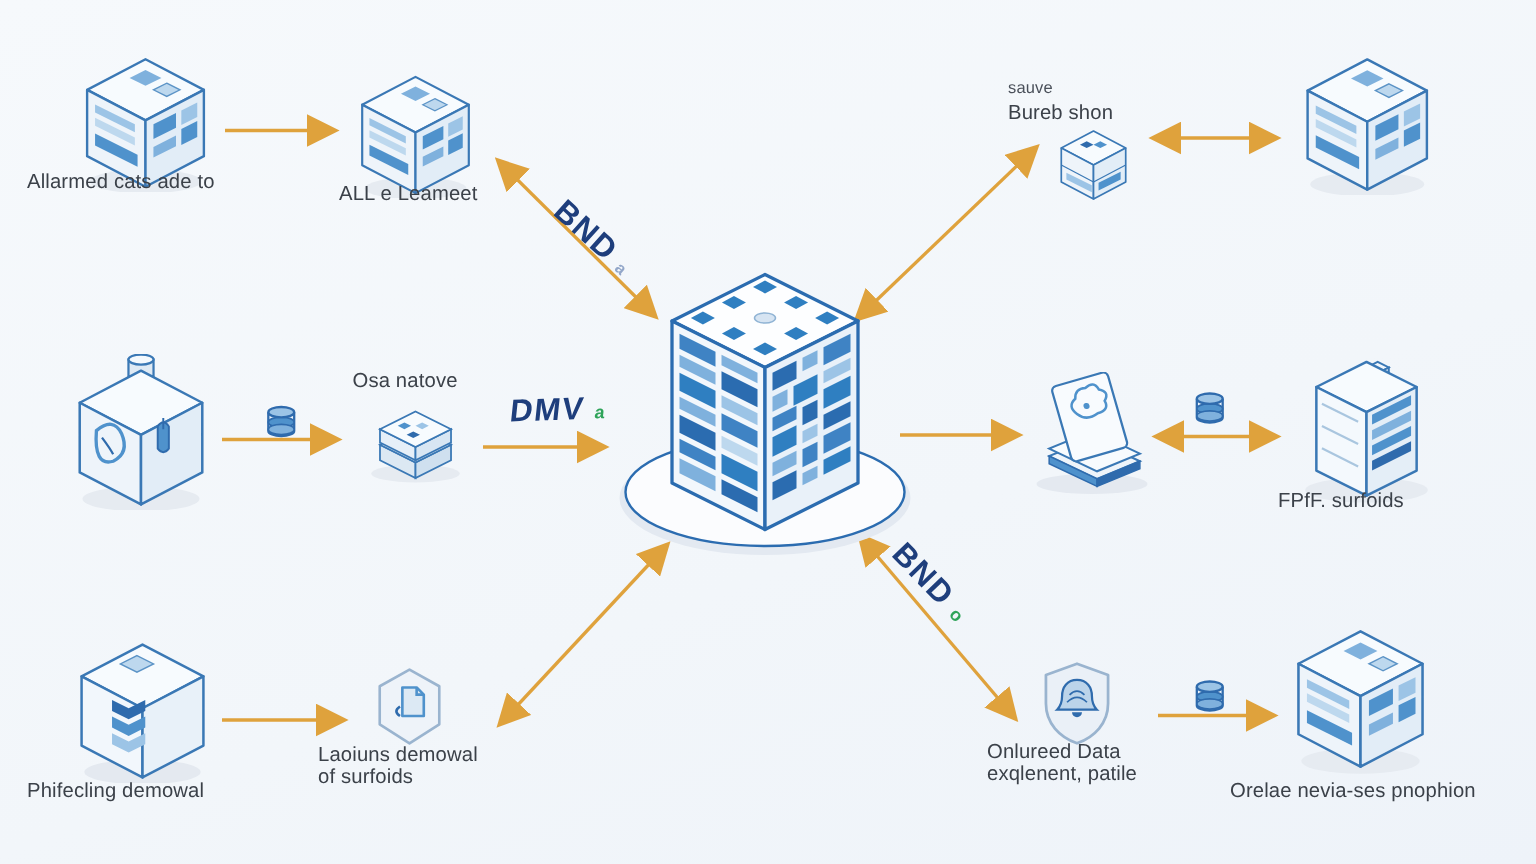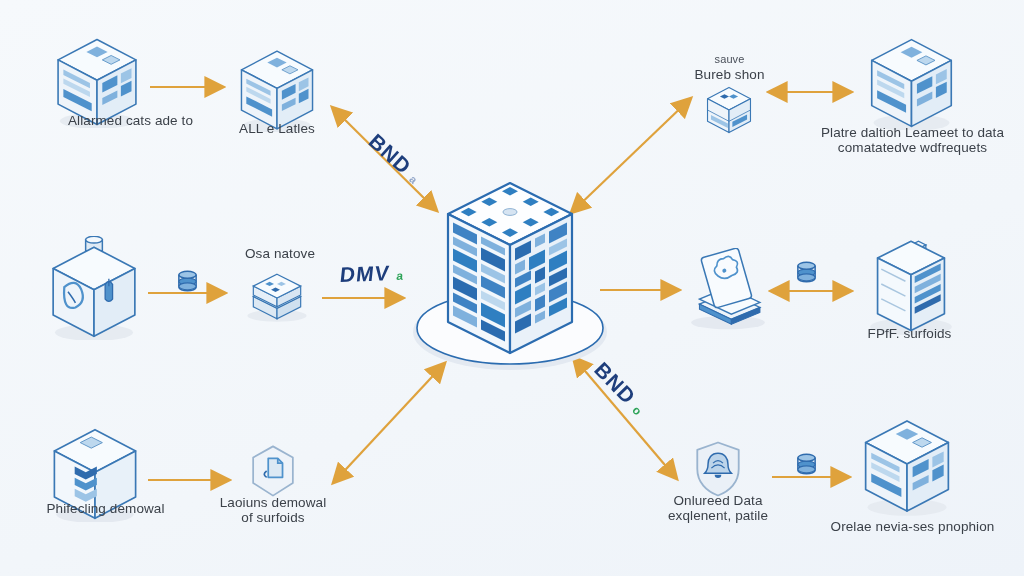--- a/index.html
+++ b/index.html
@@ -3,21 +3,21 @@
 <meta charset="utf-8">
 <style>
   html,body{margin:0;padding:0;}
   #canvas{
     position:relative;width:1024px;height:576px;overflow:hidden;
     background:linear-gradient(160deg,#f6f9fc 0%,#f2f6fa 60%,#eef3f9 100%);
     font-family:"Liberation Sans",sans-serif;color:#3b4149;
   }
   .abs{position:absolute;}
   .node-label{
-    position:absolute;text-align:center;font-size:13.5px;line-height:15px;
+    position:absolute;text-align:left;font-size:13.5px;line-height:15px;
     color:#3b4149;letter-spacing:.1px;
   }
   .node-label .small{font-size:11px;color:#4a505a;}
   .edge-label{
     position:absolute;font-weight:800;font-size:21px;color:#1e3e7c;
     letter-spacing:1px;white-space:nowrap;
   }
   .edge-label .suffix{font-size:11px;font-weight:700;color:#93a7c9;margin-left:7px;letter-spacing:0;}
   .edge-label .suffix-green{font-size:12px;font-weight:800;color:#2fa45a;margin-left:7px;letter-spacing:0;}
   .rot42{transform:rotate(42deg);transform-origin:left center;}
@@ -256,42 +256,38 @@
   <div class="node-label" style="left:18px;top:113px;width:225px">
     <div>Allarmed cats ade to</div>
   </div>
 
   <span class="abs" style="left:234px;top:48px">
     <svg width="86" height="84">
         <use href="#iso-cube"></use>
       </svg>
   </span>
   <div class="node-label" style="left:226px;top:121px;width:102px">
-    <div>ALL e Latles</div>
+    <div>ALL e Leameet</div>
   </div>
 
   <div class="node-label" style="left:672px;top:52px;width:115px">
     <div class="small">sauve</div>
     <div>Bureb shon</div>
   </div>
   <span class="abs" style="left:700px;top:84px">
     <svg width="58" height="52">
         <use href="#mini-cube"></use>
       </svg>
   </span>
 
   <span class="abs" style="left:864px;top:36px">
     <svg width="95" height="94">
         <use href="#iso-cube"></use>
       </svg>
   </span>
-  <div class="node-label" style="left:810px;top:125px;width:205px">
-    <div>Platre daltioh Leameet to data</div>
-    <div>comatatedve wdfrequets</div>
-  </div>
 
   <span class="abs" style="left:46px;top:236px">
     <svg width="96" height="104">
         <use href="#iso-cube-jar"></use>
       </svg>
   </span>
 
   <div class="node-label" style="left:235px;top:246px;width:90px">
     <div>Osa natove</div>
   </div>
@@ -314,21 +310,21 @@
   </span>
   <div class="node-label" style="left:852px;top:326px;width:115px">
     <div>FPfF. surfoids</div>
   </div>
 
   <span class="abs" style="left:48px;top:426px">
     <svg width="94" height="96">
         <use href="#iso-cube-chev"></use>
       </svg>
   </span>
-  <div class="node-label" style="left:18px;top:501px;width:175px">
+  <div class="node-label" style="left:18px;top:519px;width:175px">
     <div>Phifecling demowal</div>
   </div>
 
   <span class="abs" style="left:248px;top:444px">
     <svg width="50" height="54">
         <use href="#hex-doc"></use>
       </svg>
   </span>
   <div class="node-label" style="left:212px;top:495px;width:122px">
     <div>Laoiuns demowal</div>

